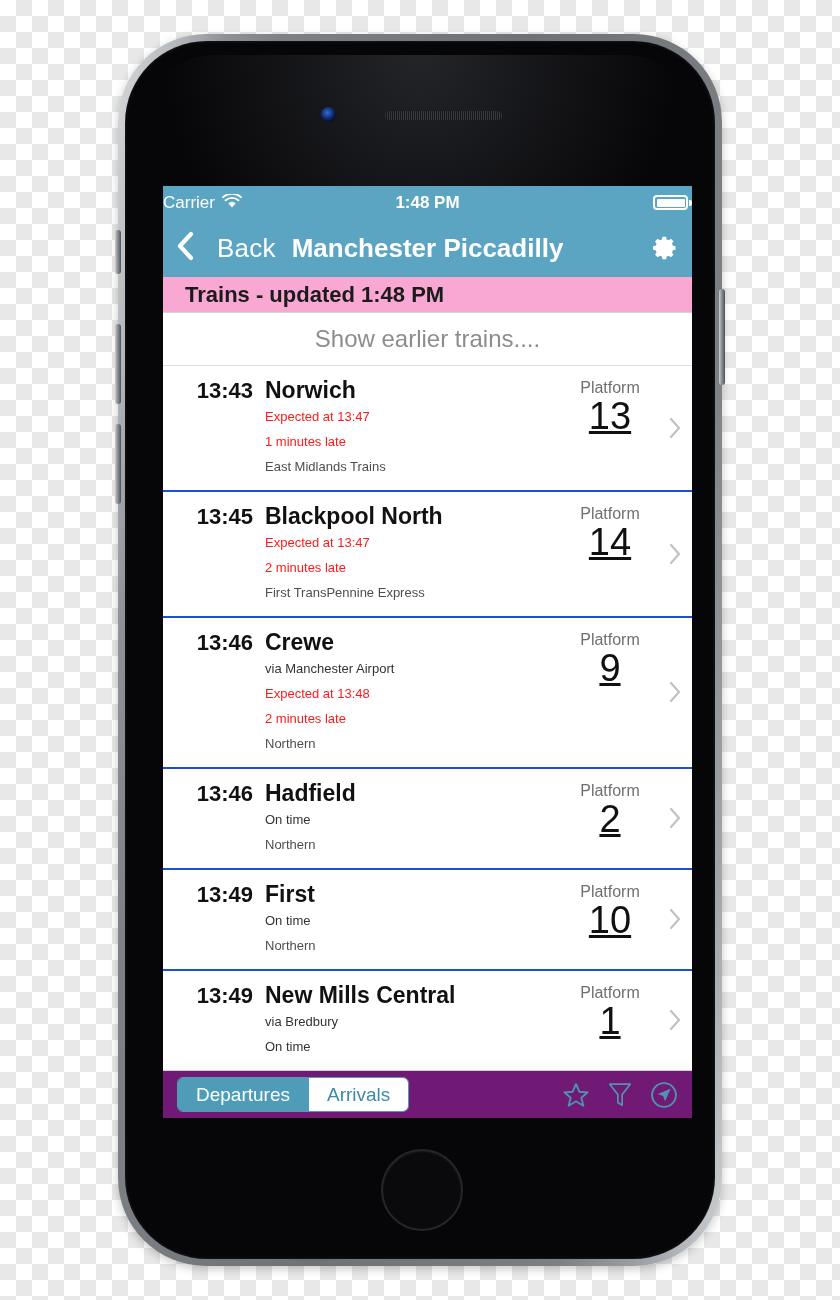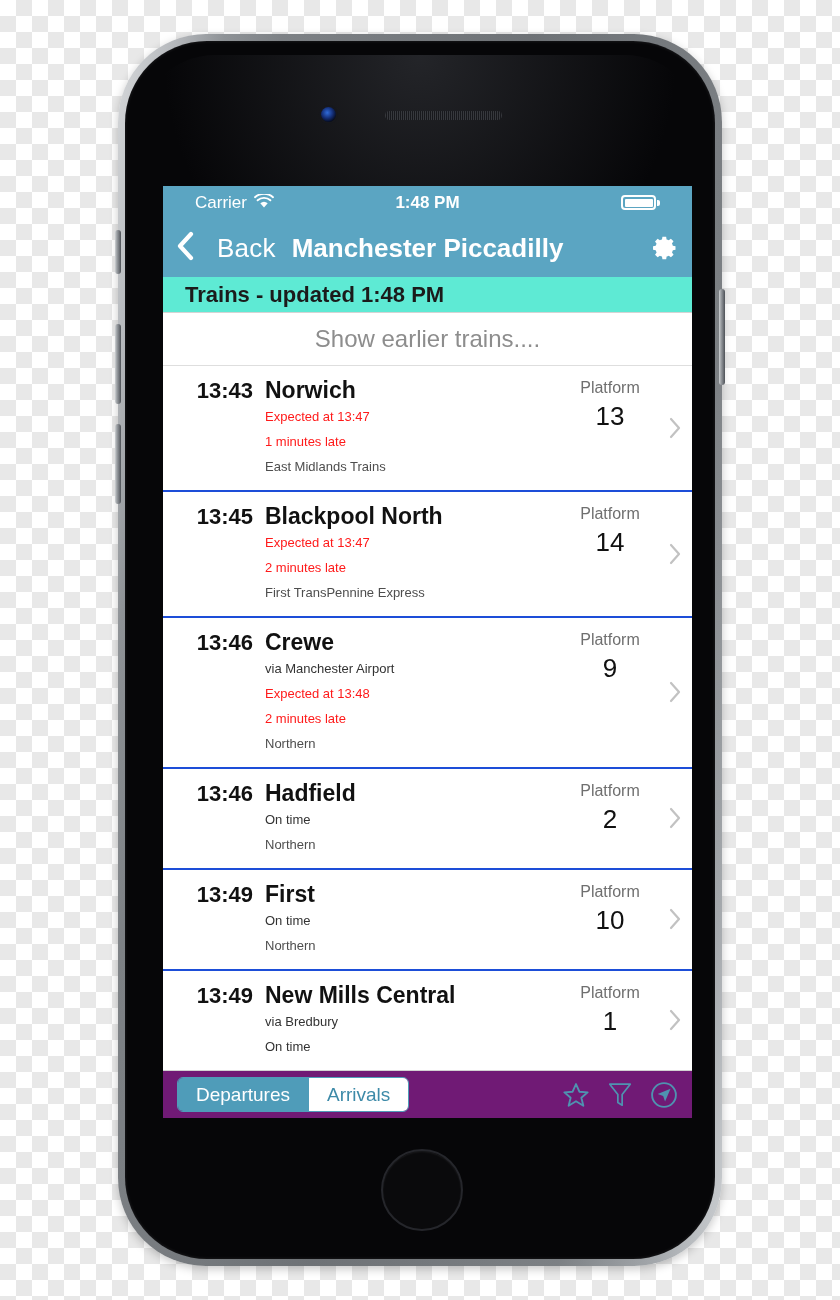--- a/index.html
+++ b/index.html
@@ -118,21 +118,21 @@
     background: #ffffff;
     overflow: hidden;
   }
 
   
   #status-bar {
     height: 33px;
     background: #5ba5c2;
     display: flex;
     align-items: center;
-    padding: 0 32px;
+    padding: 0 0;
     color: #ffffff;
     font-size: 17px;
     position: relative;
   }
   #carrier-group { display: flex; align-items: center; gap: 7px; }
   .wifi-glyph { font-size: 16px; line-height: 1; }
   #status-time {
     position: absolute;
     left: 0; right: 0;
     text-align: center;
@@ -192,21 +192,21 @@
     text-align: center;
     font-size: 26px;
     font-weight: bold;
     pointer-events: none;
   }
   #settings-button { margin-left: auto; z-index: 2; cursor: pointer; display:flex; }
 
   
   #section-header {
     height: 36px;
-    background: #5eead4;
+    background: #f9a8d4;
     border-bottom: 1px solid #d4d4d4;
     display: flex;
     align-items: center;
     padding-left: 22px;
     font-size: 22px;
     font-weight: bold;
     color: #1b1b1b;
     box-sizing: border-box;
   }
 
@@ -270,23 +270,24 @@
     width: 96px;
     text-align: center;
     padding-top: 2px;
   }
   .platform-label {
     font-size: 16px;
     color: #6f6f6f;
     line-height: 19px;
   }
   .platform-number {
-    font-size: 26px;
+    font-size: 38px;
     color: #111111;
     line-height: 38px;
+    text-decoration: underline;
   }
   .row-chevron {
     flex: 0 0 34px;
     width: 34px;
     display: flex;
     align-items: center;
     justify-content: center;
     align-self: center;
     color: #c2c2c2;
   }

